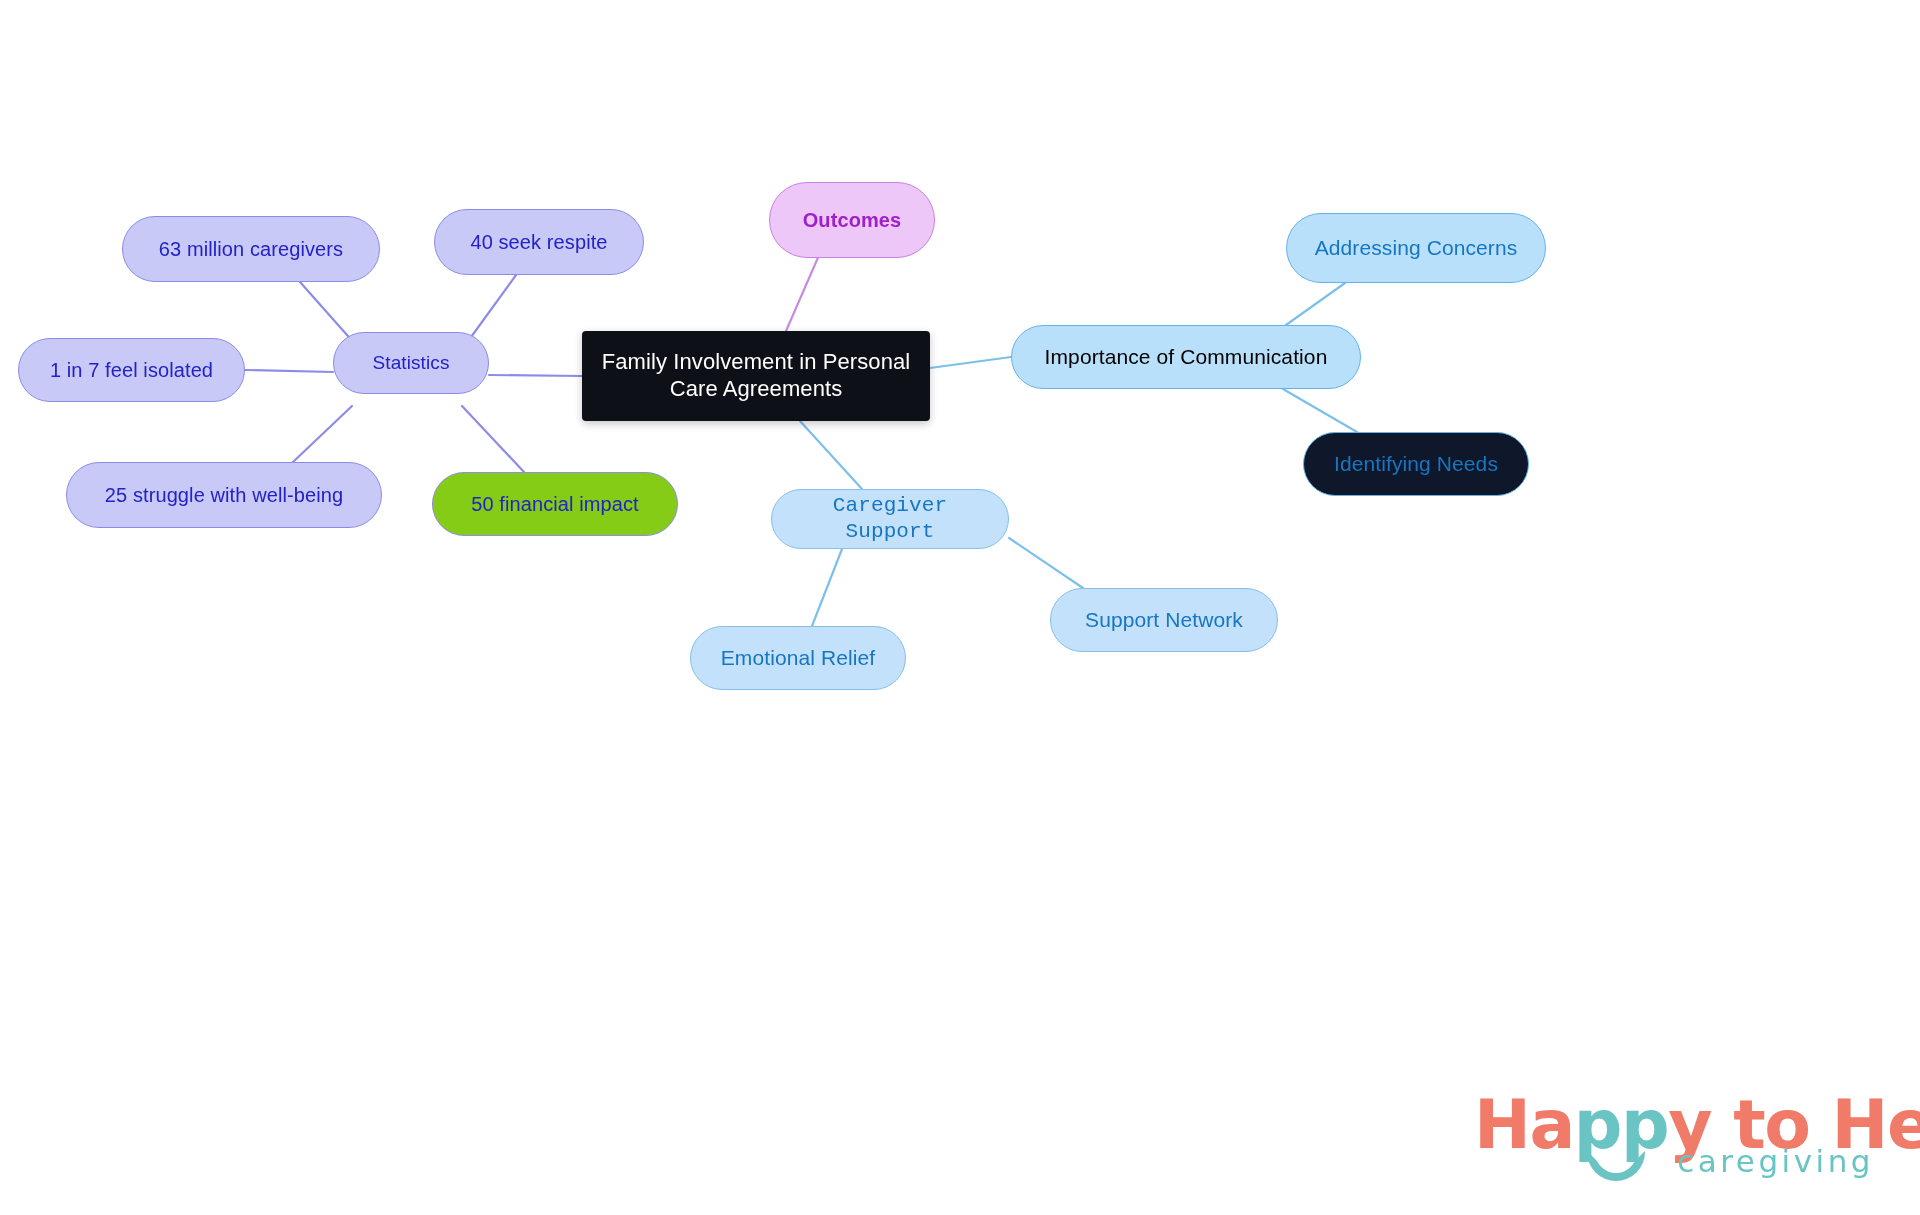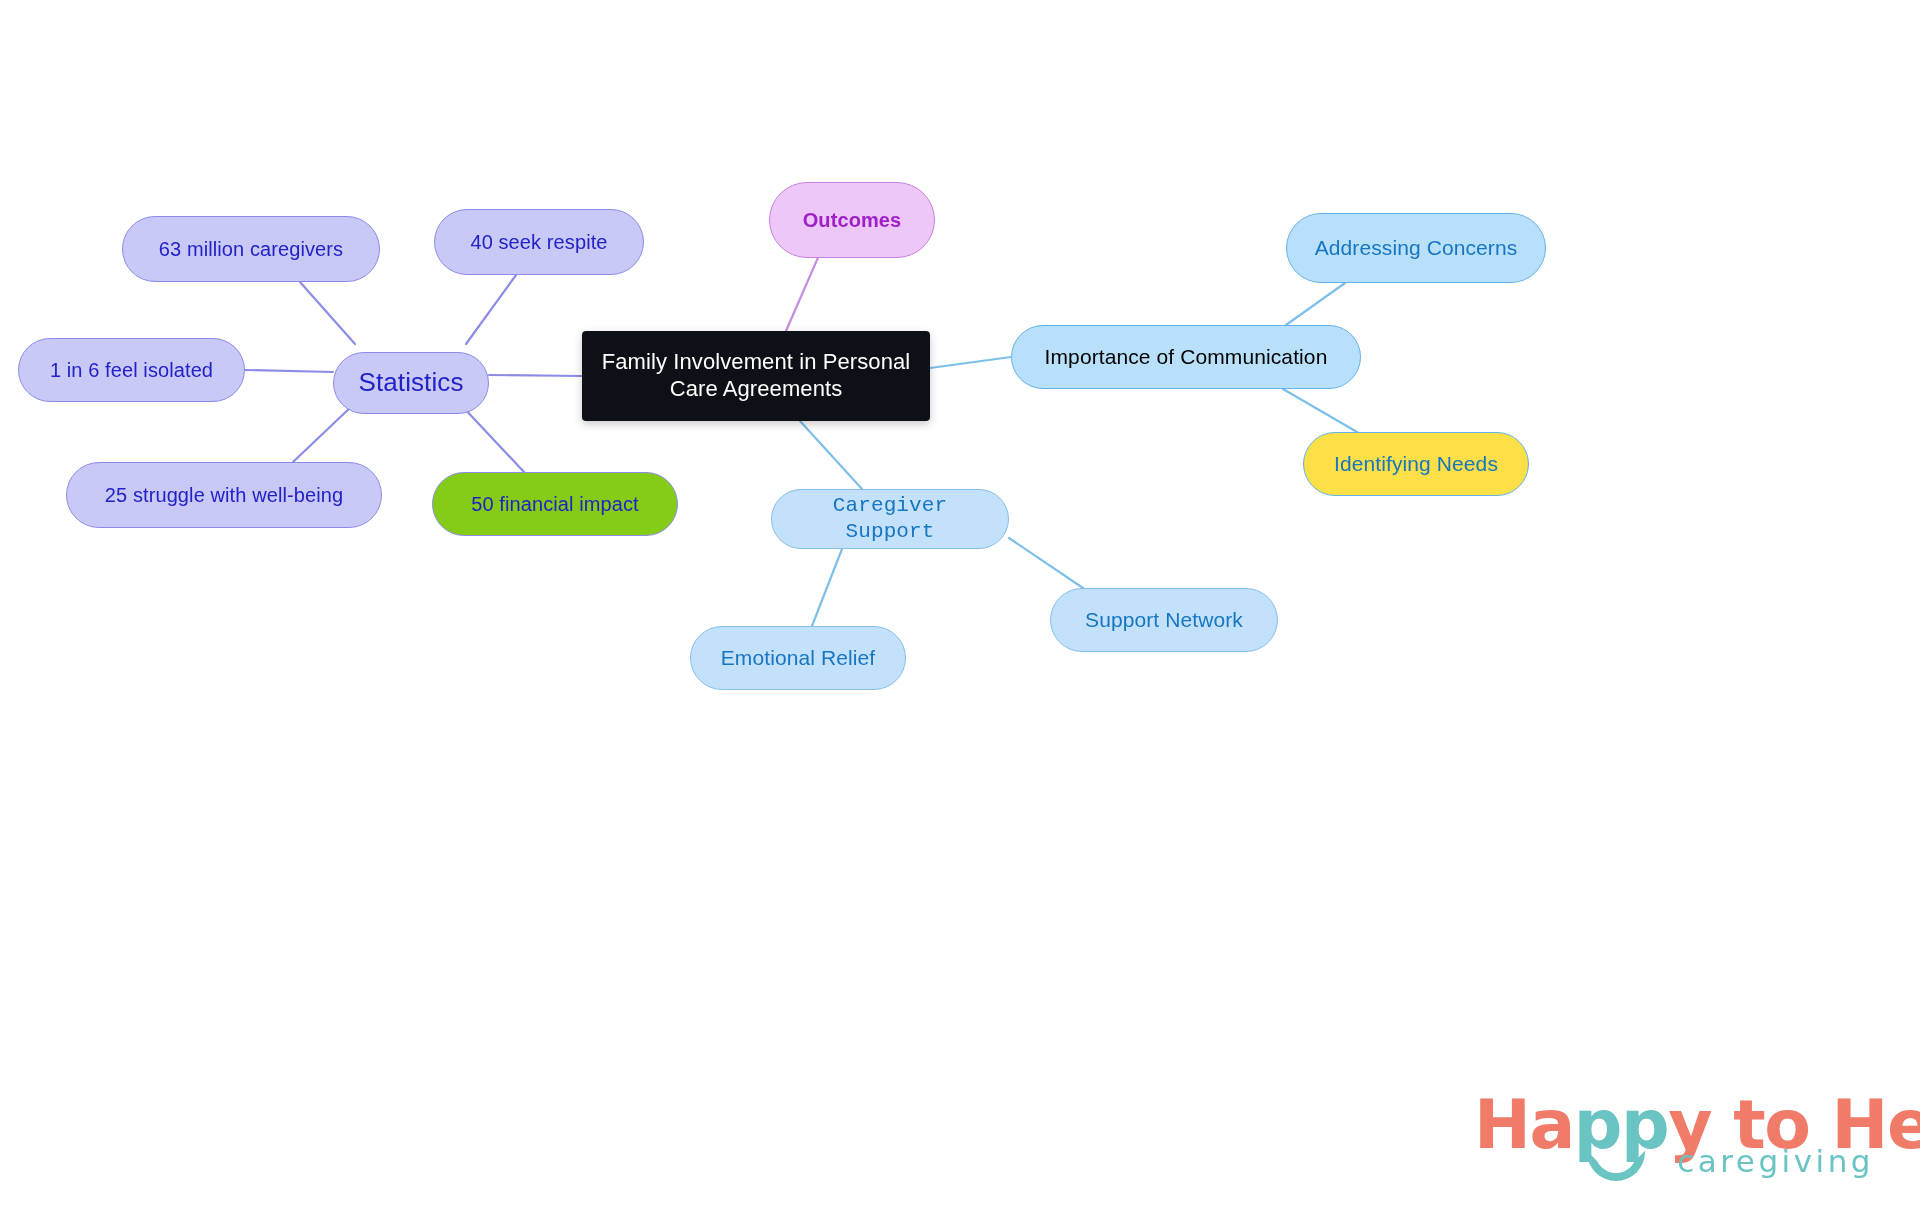--- a/index.html
+++ b/index.html
@@ -109,30 +109,30 @@
       <line x1="930" y1="368" x2="1011" y2="357" stroke="#7cc0ea" stroke-width="2.2" stroke-linecap="round"></line>
       <line x1="1286" y1="325" x2="1345" y2="283" stroke="#7cc0ea" stroke-width="2.2" stroke-linecap="round"></line>
       <line x1="1283" y1="389" x2="1357" y2="432" stroke="#7cc0ea" stroke-width="2.2" stroke-linecap="round"></line>
       <line x1="800" y1="421" x2="862" y2="489" stroke="#7cc0ea" stroke-width="2.2" stroke-linecap="round"></line>
       <line x1="842" y1="549" x2="812" y2="626" stroke="#7cc0ea" stroke-width="2.2" stroke-linecap="round"></line>
       <line x1="1009" y1="538" x2="1083" y2="588" stroke="#7cc0ea" stroke-width="2.2" stroke-linecap="round"></line>
     </svg>
   <div id="nodes">
       <div class="node root" style="left: 582px; top: 331px; width: 348px; height: 90px; background: rgb(13, 17, 23); color: rgb(255, 255, 255); font-size: 22px;">Family Involvement in Personal
 Care Agreements</div>
-      <div class="node" style="left: 333px; top: 352px; width: 156px; height: 62px; background: rgb(201, 201, 247); border-color: rgb(140, 140, 232); color: rgb(34, 34, 199); font-size: 26px;">Statistics</div>
+      <div class="node" style="left: 333px; top: 332px; width: 156px; height: 62px; background: rgb(201, 201, 247); border-color: rgb(140, 140, 232); color: rgb(34, 34, 199); font-size: 19px;">Statistics</div>
       <div class="node" style="left: 122px; top: 216px; width: 258px; height: 66px; background: rgb(201, 201, 247); border-color: rgb(140, 140, 232); color: rgb(34, 34, 199); font-size: 20px;">63 million caregivers</div>
       <div class="node" style="left: 434px; top: 209px; width: 210px; height: 66px; background: rgb(201, 201, 247); border-color: rgb(140, 140, 232); color: rgb(34, 34, 199); font-size: 20px;">40 seek respite</div>
-      <div class="node" style="left: 18px; top: 338px; width: 227px; height: 64px; background: rgb(201, 201, 247); border-color: rgb(140, 140, 232); color: rgb(34, 34, 199); font-size: 20px;">1 in 6 feel isolated</div>
+      <div class="node" style="left: 18px; top: 338px; width: 227px; height: 64px; background: rgb(201, 201, 247); border-color: rgb(140, 140, 232); color: rgb(34, 34, 199); font-size: 20px;">1 in 7 feel isolated</div>
       <div class="node" style="left: 66px; top: 462px; width: 316px; height: 66px; background: rgb(201, 201, 247); border-color: rgb(140, 140, 232); color: rgb(34, 34, 199); font-size: 20px;">25 struggle with well-being</div>
       <div class="node" style="left: 432px; top: 472px; width: 246px; height: 64px; background: #84cc16; border-color: rgb(140, 140, 232); color: rgb(34, 34, 199); font-size: 20px;">50 financial impact</div>
       <div class="node" style="left: 769px; top: 182px; width: 166px; height: 76px; background: rgb(237, 199, 247); border-color: rgb(203, 126, 227); color: rgb(160, 32, 200); font-size: 20px; font-weight: bold;">Outcomes</div>
       <div class="node" style="left: 1011px; top: 325px; width: 350px; height: 64px; background: rgb(185, 224, 251); border-color: rgb(99, 179, 232); color: #000000; font-size: 21px;">Importance of Communication</div>
       <div class="node" style="left: 1286px; top: 213px; width: 260px; height: 70px; background: rgb(185, 224, 251); border-color: rgb(99, 179, 232); color: rgb(22, 118, 192); font-size: 21px;">Addressing Concerns</div>
-      <div class="node" style="left: 1303px; top: 432px; width: 226px; height: 64px; background: #fde047; border-color: rgb(99, 179, 232); color: rgb(22, 118, 192); font-size: 21px;">Identifying Needs</div>
+      <div class="node" style="left: 1303px; top: 432px; width: 226px; height: 64px; background: #0f172a; border-color: rgb(99, 179, 232); color: rgb(22, 118, 192); font-size: 21px;">Identifying Needs</div>
       <div class="node" style="left: 771px; top: 489px; width: 238px; height: 60px; background: rgb(195, 225, 251); border-color: rgb(133, 191, 234); color: rgb(22, 118, 192); font-size: 21px; font-family: Liberation Mono, monospace;">Caregiver Support</div>
       <div class="node" style="left: 690px; top: 626px; width: 216px; height: 64px; background: rgb(195, 225, 251); border-color: rgb(133, 191, 234); color: rgb(22, 118, 192); font-size: 21px;">Emotional Relief</div>
       <div class="node" style="left: 1050px; top: 588px; width: 228px; height: 64px; background: rgb(195, 225, 251); border-color: rgb(133, 191, 234); color: rgb(22, 118, 192); font-size: 21px;">Support Network</div>
     </div>
 
   <div id="logo">
     <div class="logo-main"><span style="color: rgb(239, 123, 104);">Ha</span><span style="color: rgb(106, 196, 196);">pp</span><span style="color: rgb(239, 123, 104);">y to Help</span></div>
     <div class="smile" style="border-color: transparent rgb(106, 196, 196) rgb(106, 196, 196);"></div>
     <div class="logo-sub" style="color: rgb(106, 196, 196);">caregiving</div>
   </div>

